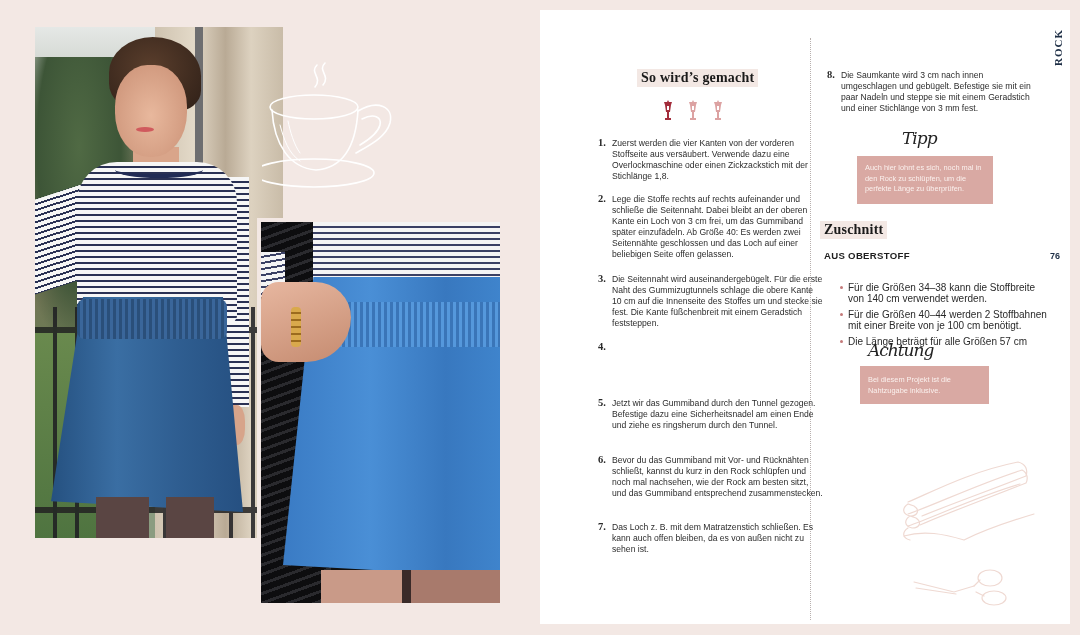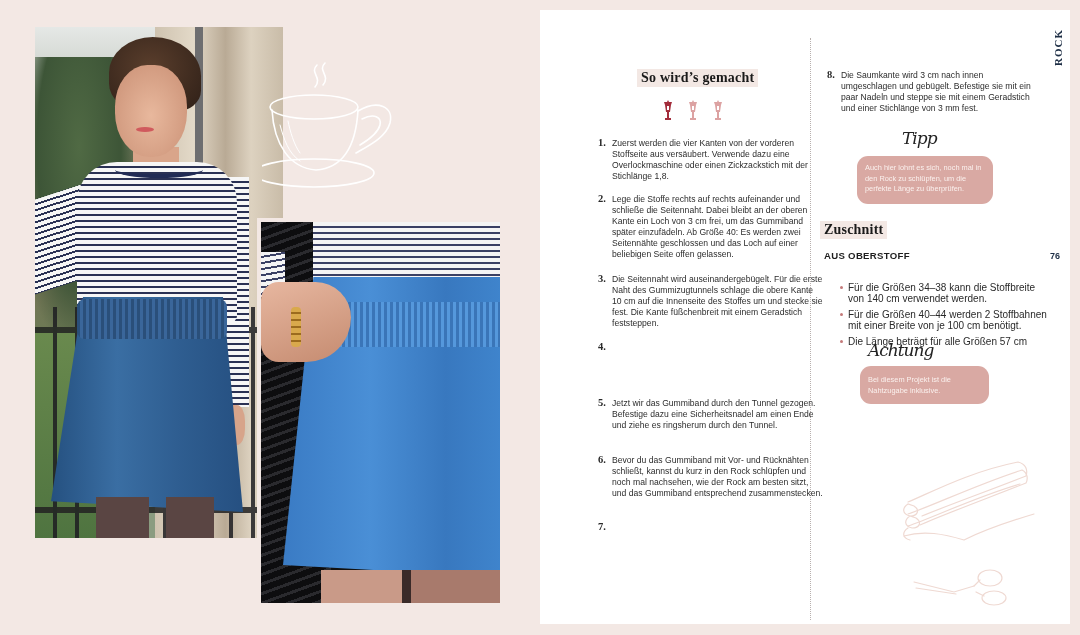--- a/index.html
+++ b/index.html
@@ -109,21 +109,21 @@
       font-family: "Liberation Serif", "DejaVu Serif", serif; font-weight: bold; font-size: 10.5px; color:#2a2a2a;
     }
 
     #cut-subhead { left: 824px; top: 250px; font-size: 9.6px; font-weight: bold; letter-spacing: .3px; color:#1e1e1e; }
     #cut-list { left: 824px; top: 266px; width: 210px; margin:16px; padding:0; list-style:none; font-size: 10px; line-height: 11.4px; }
     #cut-list li { position: relative; padding-left: 8px; margin-bottom: 4px; }
     #cut-list li::before { content:""; position:absolute; left:0; top:4px; width:3px; height:3px; border-radius:50%; background:#c47a7a; }
 
     .note-box {
       position: absolute; background: #d9a9a3; color: #fbf1ee;
-      font-size: 7.4px; line-height: 10.6px; padding: 7px 8px; box-sizing: border-box; border-radius: 11px;
+      font-size: 7.4px; line-height: 10.6px; padding: 7px 8px; box-sizing: border-box;
     }
     #tip-box { left: 857px; top: 156px; width: 136px; height: 48px; }
     #warn-box { left: 860px; top: 366px; width: 129px; height: 38px; padding-top: 9px; }
 
     .script {
       position: absolute; font-family: "DejaVu Serif", serif; font-style: italic;
       color: #222; font-size: 17px; letter-spacing: -1px;
     }
     #tip-script { left: 902px; top: 128px; }
     #warn-script { left: 868px; top: 340px; }
@@ -218,20 +218,21 @@
   <div class="step" style="left:598px; top:398px;">
     <span class="num">5.</span>
     <span>Jetzt wir das Gummiband durch den Tunnel gezogen. Befestige dazu eine Sicherheitsnadel am einen Ende und ziehe es ringsherum durch den Tunnel.</span>
   </div>
   <div class="step" style="left:598px; top:455px;">
     <span class="num">6.</span>
     <span>Bevor du das Gummiband mit Vor- und Rücknähten schließt, kannst du kurz in den Rock schlüpfen und noch mal nachsehen, wie der Rock am besten sitzt, und das Gummiband entsprechend zusammenstecken.</span>
   </div>
   <div class="step" style="left:598px; top:522px;">
     <span class="num">7.</span>
+    <span>Das Loch z. B. mit dem Matratzenstich schließen. Es kann auch offen bleiben, da es von außen nicht zu sehen ist.</span>
   </div>
   <div class="step" style="left:827px; top:70px; width:200px;">
     <span class="num">8.</span>
     <span>Die Saumkante wird 3 cm nach innen umgeschlagen und gebügelt. Befestige sie mit ein paar Nadeln und steppe sie mit einem Geradstich und einer Stichlänge von 3 mm fest.</span>
   </div>
 </div>
 
 <div class="script" id="tip-script">Tipp</div>
 <div class="note-box" id="tip-box">
   <span>Auch hier lohnt es sich, noch mal in den Rock zu schlüpfen, um die perfekte Länge zu überprüfen.</span>

